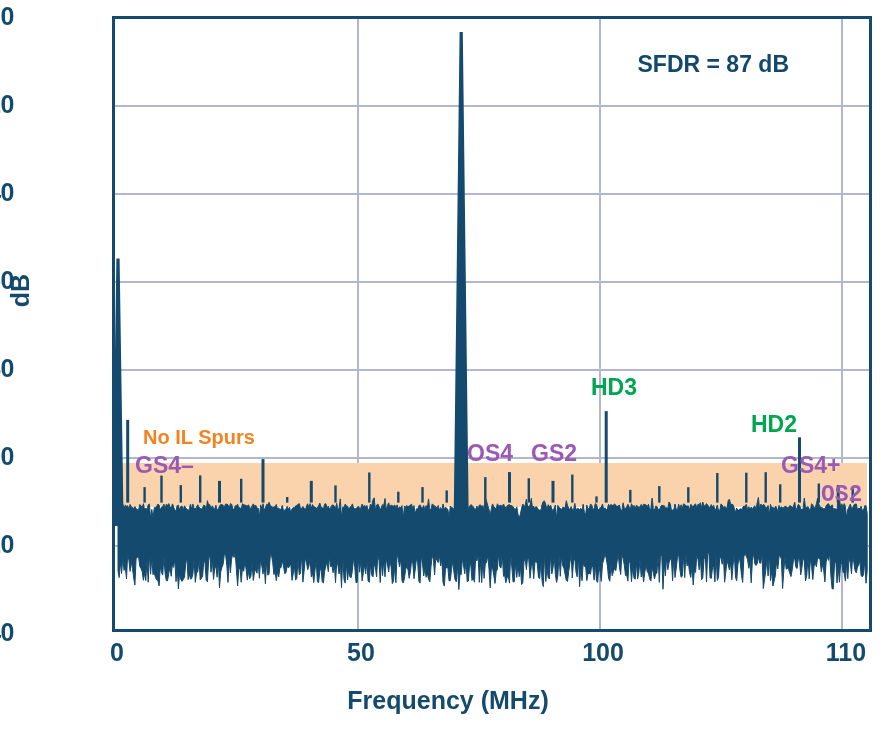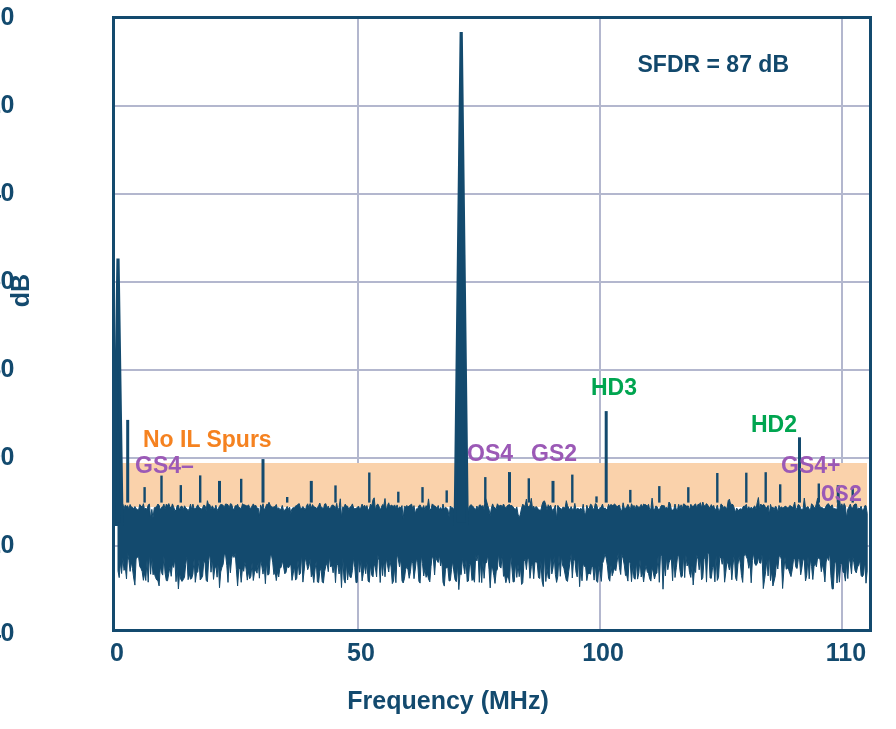--- a/index.html
+++ b/index.html
@@ -67,21 +67,21 @@
     position:absolute;
     left:0; right:0; top:686px;
     text-align:center;
     color:#134A6E;
     font-size:25px;
     font-weight:bold;
   }
 
   
   .ann{position:absolute;white-space:nowrap;font-weight:bold;}
-  .ann.orange{color:#F58220;font-size:23px;}
+  .ann.orange{color:#F58220;font-size:20px;}
   .ann.purple{color:#9B59B6;font-size:23px;}
   .ann.green{color:#00A550;font-size:23px;}
 
   #metrics{
     position:absolute;
     right:80px; top:30px;
     text-align:left;
     line-height:1.32;
     margin-left:45px;
   }

